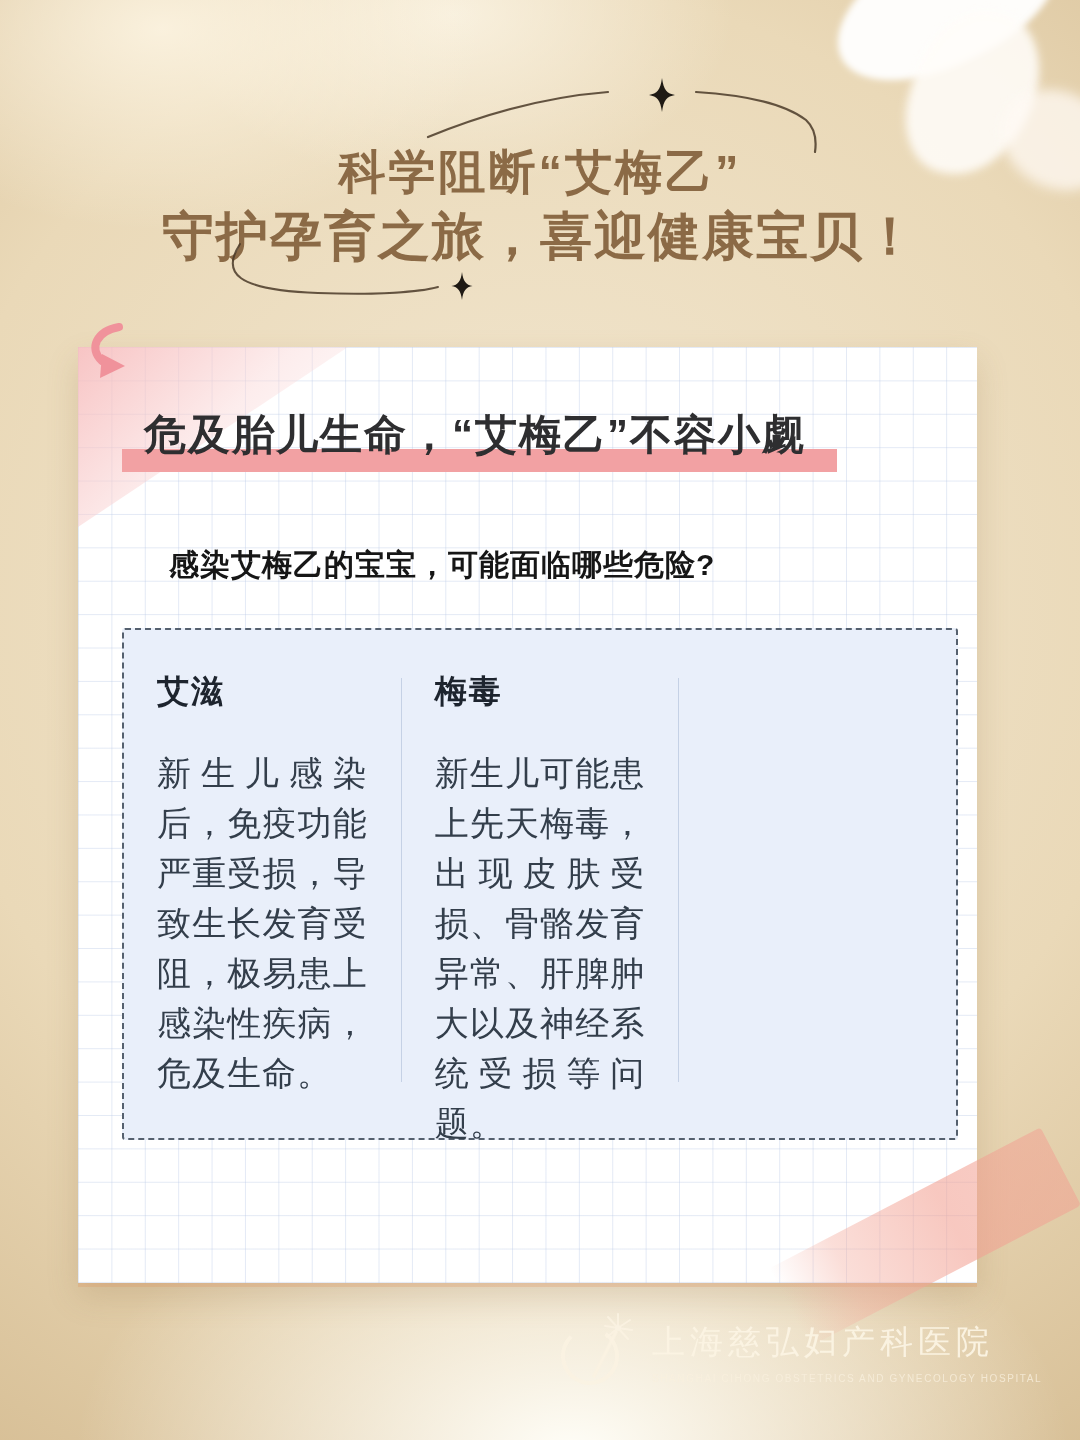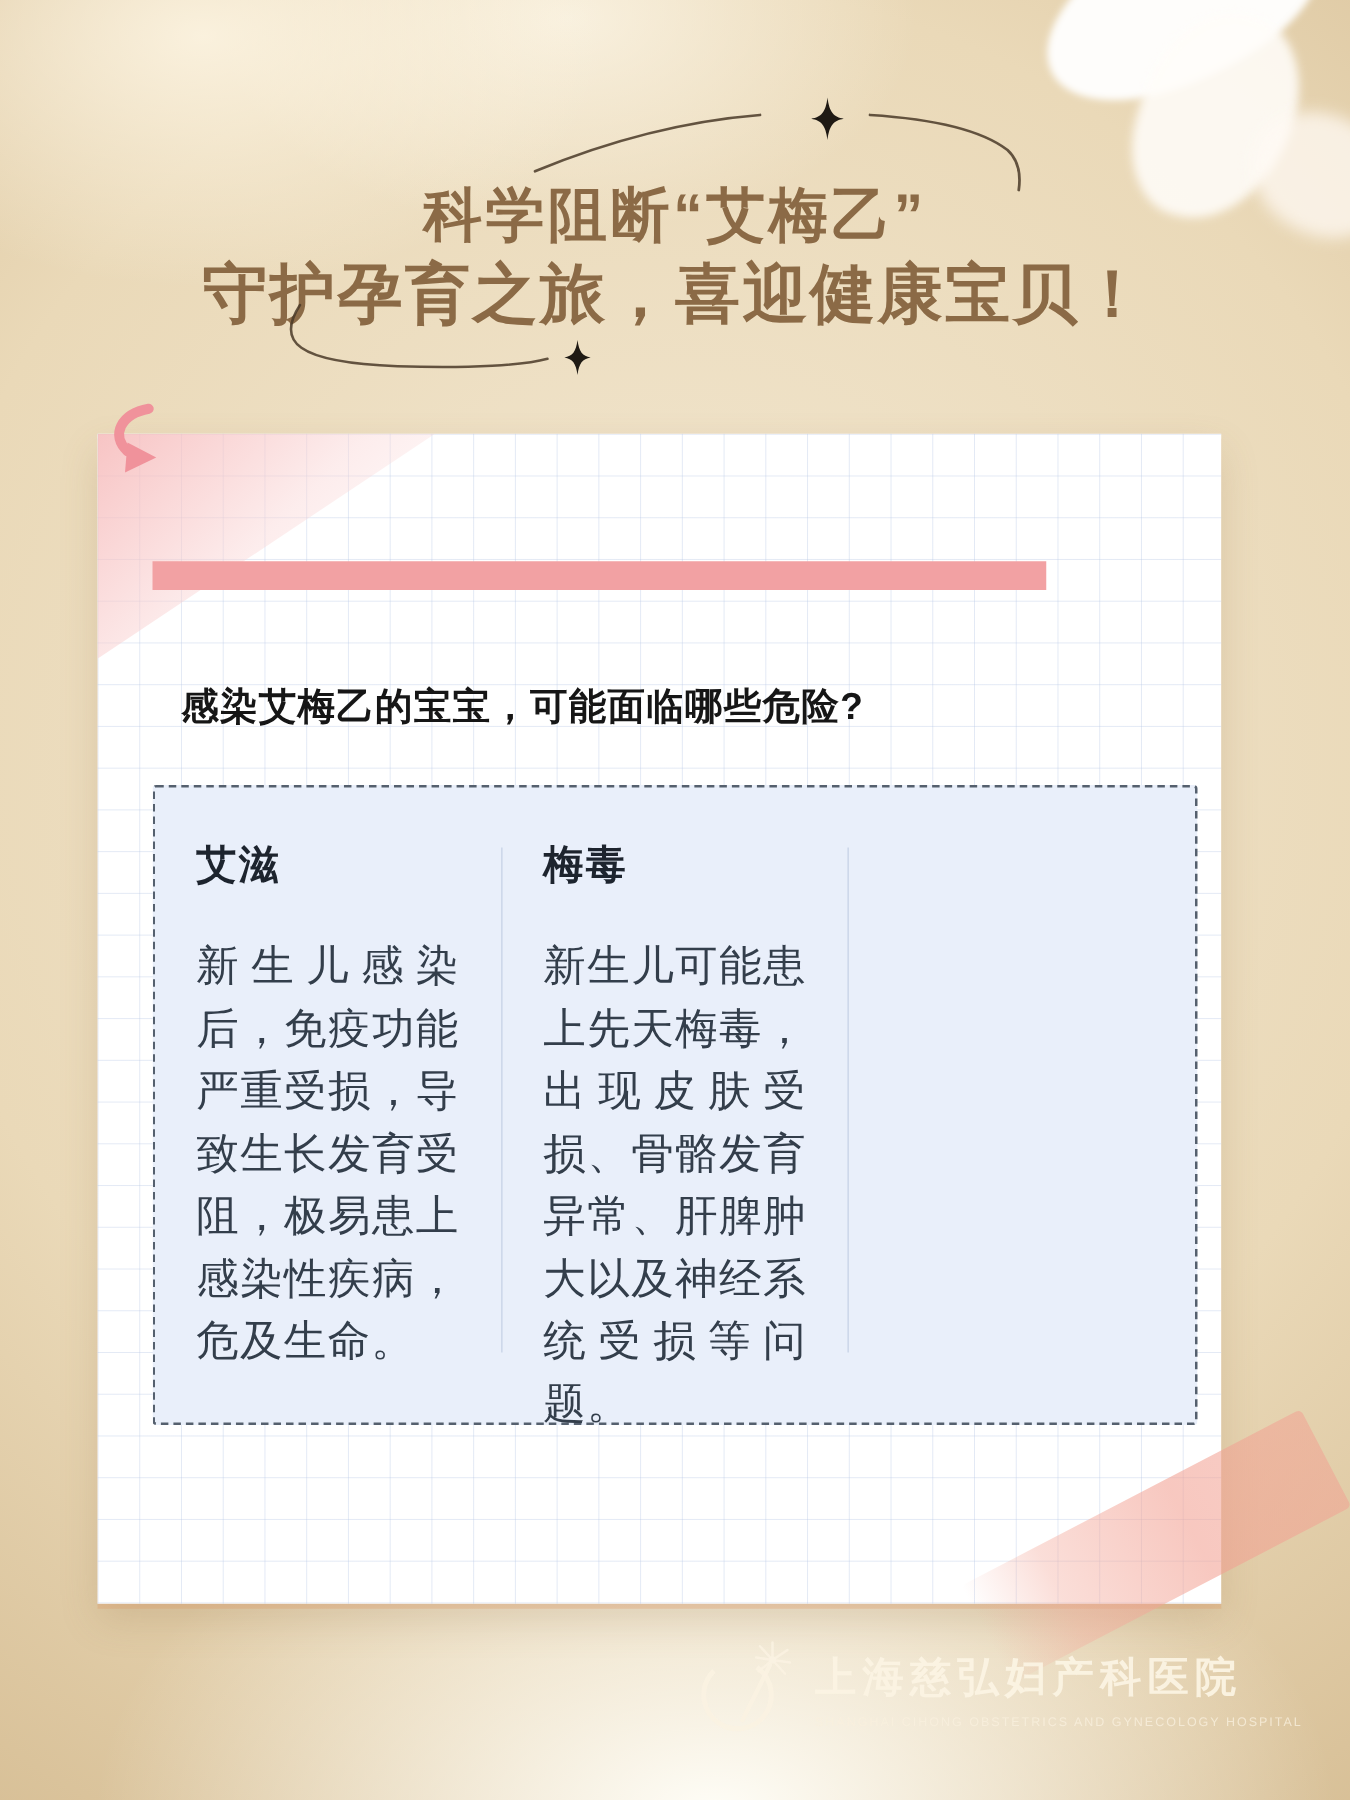--- a/index.html
+++ b/index.html
@@ -35,55 +35,56 @@
       linear-gradient(90deg, rgba(186,202,230,.40) 1px, transparent 1px);
     background-size:33.4px 33.4px;
     box-shadow:0 4px 0 rgba(221,148,94,.28), 0 14px 30px rgba(140,105,60,.20);}
   .wedge{position:absolute;left:0;top:0;width:270px;height:180px;
     clip-path:polygon(0 0,100% 0,0 100%);
     background:linear-gradient(135deg, rgba(246,186,186,.85) 0%, rgba(250,214,214,.45) 48%, rgba(255,240,240,0) 88%);}
   .heading-bar{position:absolute;left:44px;top:102px;width:715px;height:23px;background:#f2a1a3;}
   .section-heading{position:absolute;left:66px;top:60px;font-size:42px;font-weight:700;
     color:#2e2e30;letter-spacing:2px;white-space:nowrap;}
   .question{position:absolute;left:67px;top:198px;font-size:30px;font-weight:800;
-    color:#161616;letter-spacing:1px;white-space:nowrap;}
+    color:#161616;letter-spacing:1px;white-space:nowrap;padding-left:24px;}
   .risk-panel{position:absolute;left:44px;top:281px;width:836px;height:512px;
     background:#e9effa;border:2px dashed #55606e;border-radius:3px;
     box-sizing:border-box;display:flex;}
   .risk-col{flex:1 1 0;padding:40px 33px 0 33px;min-width:0;}
   .col-divider{width:1px;background:#c5d1e5;margin:48px 0 56px 0;}
   .risk-title{font-size:32px;font-weight:800;color:#1d242e;letter-spacing:2px;}
   .risk-body{margin-top:34px;font-size:34px;line-height:50px;color:#333e4b;
     text-align:justify;text-justify:inter-ideograph;letter-spacing:1px;word-break:break-all;}
   
   .ribbon{position:absolute;left:772px;top:1193px;width:306px;height:88px;z-index:2;
     transform:rotate(-27.5deg);border-radius:4px;
     background:linear-gradient(90deg, rgba(244,172,158,0) 0%, rgba(244,172,158,.40) 22%, rgba(242,160,146,.58) 60%, rgba(242,160,146,.52) 100%);}
   
   .logo{position:absolute;left:560px;top:1308px;display:flex;align-items:center;z-index:2;}
   .logo-text{margin-left:12px;}
-  .logo-cn{font-size:33px;font-weight:700;letter-spacing:5px;color:rgba(251,243,227,.95);}
+  .logo-cn{font-size:33px;font-weight:400;letter-spacing:5px;color:rgba(251,243,227,.95);}
   .logo-en{margin-top:8px;font-size:10px;font-weight:400;letter-spacing:1.6px;
     color:rgba(249,240,222,.78);}
 </style>
 </head>
 <body>
 
 <div class="petal p1"></div>
 <div class="petal p2"></div>
 <div class="petal p3"></div>
 
 <div class="title-block">
   <div class="title-l1">科学阻断“艾梅乙”</div>
   <div class="title-l2">守护孕育之旅，喜迎健康宝贝！</div>
 </div>
 
 <div class="card">
   <div class="wedge"></div>
   <div class="heading-bar"></div>
+  <div class="section-heading">危及胎儿生命，“艾梅乙”不容小觑</div>
   <div class="question">感染艾梅乙的宝宝，可能面临哪些危险?</div>
 
   <div class="risk-panel">
     <div class="risk-col">
       <div class="risk-title">艾滋</div>
       <div class="risk-body">新生儿感染后，免疫功能严重受损，导致生长发育受阻，极易患上感染性疾病，危及生命。</div>
     </div>
     <div class="col-divider"></div>
     <div class="risk-col">
       <div class="risk-title">梅毒</div>

